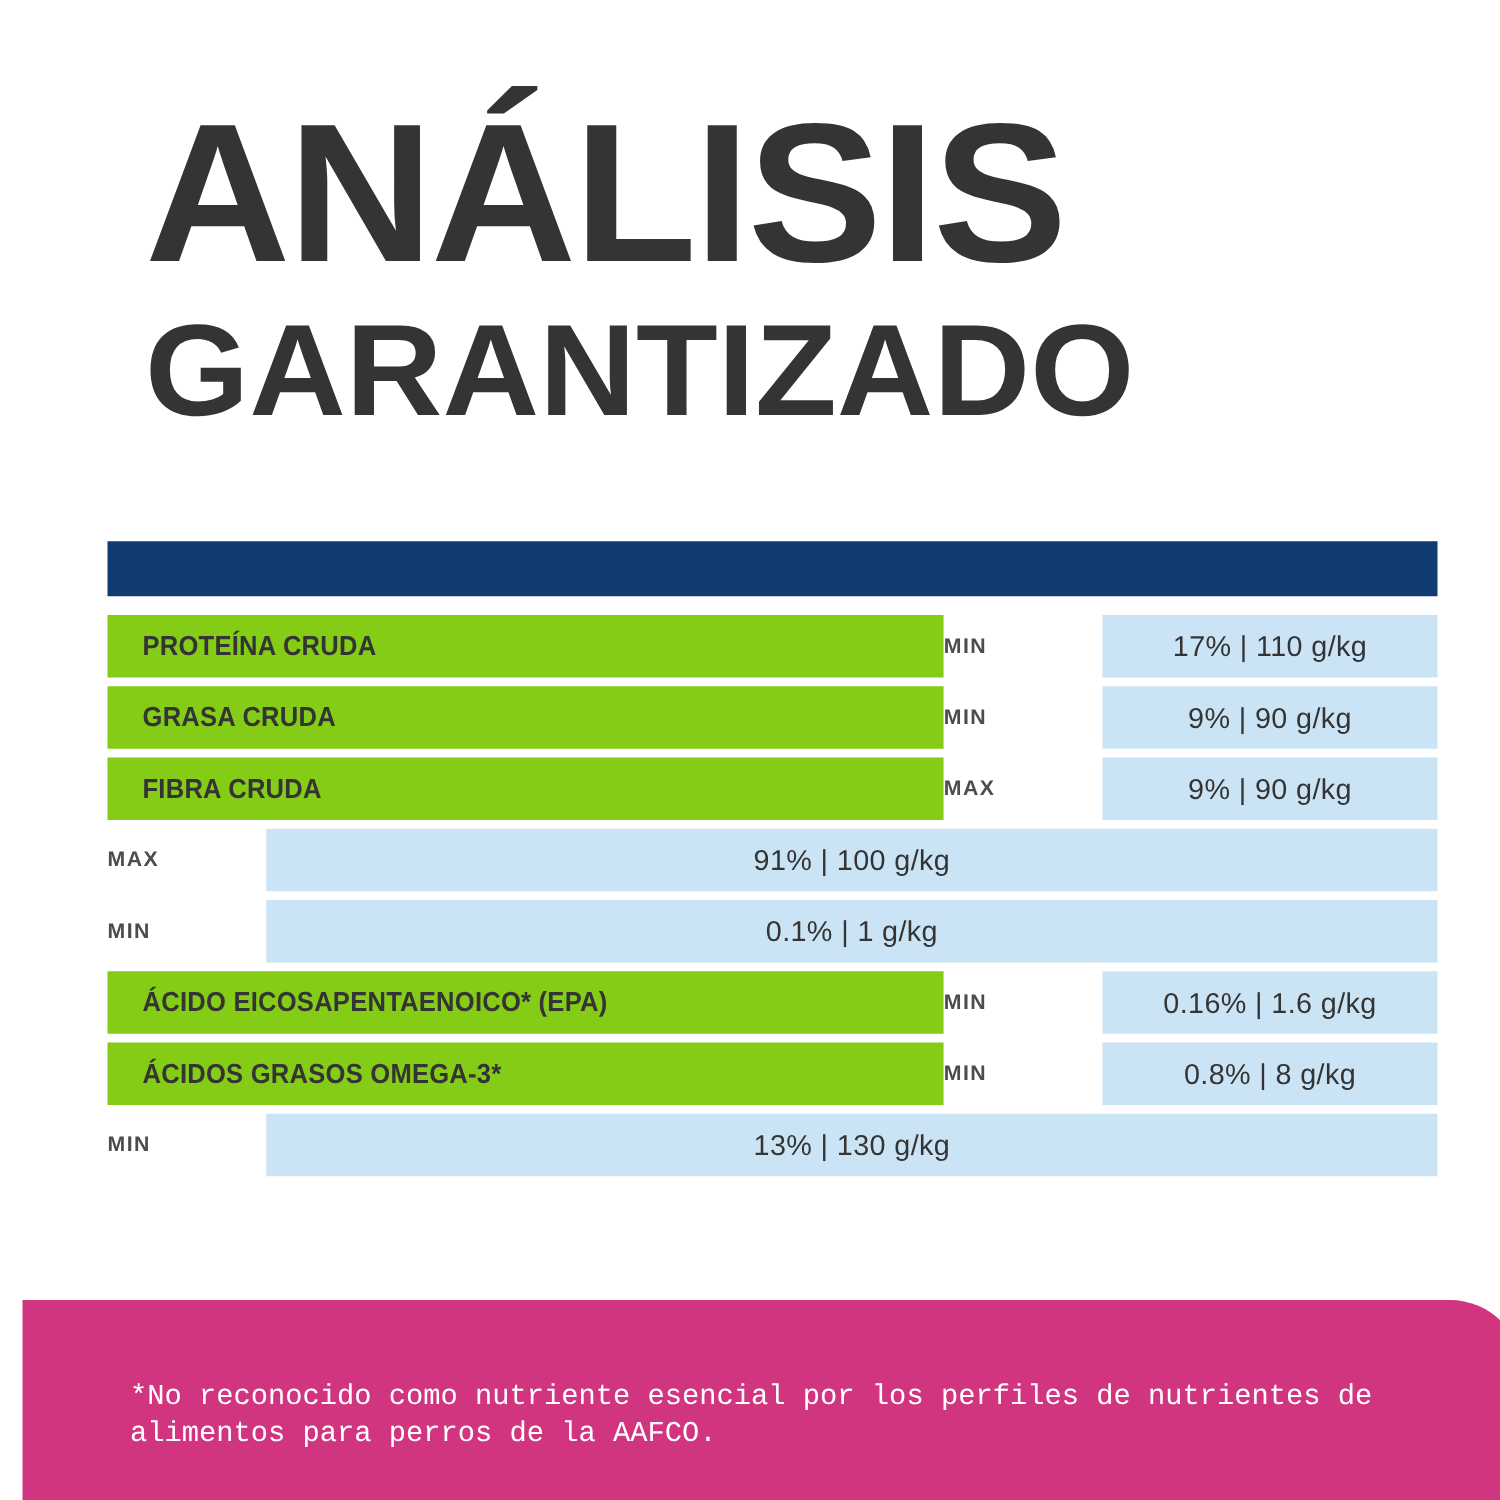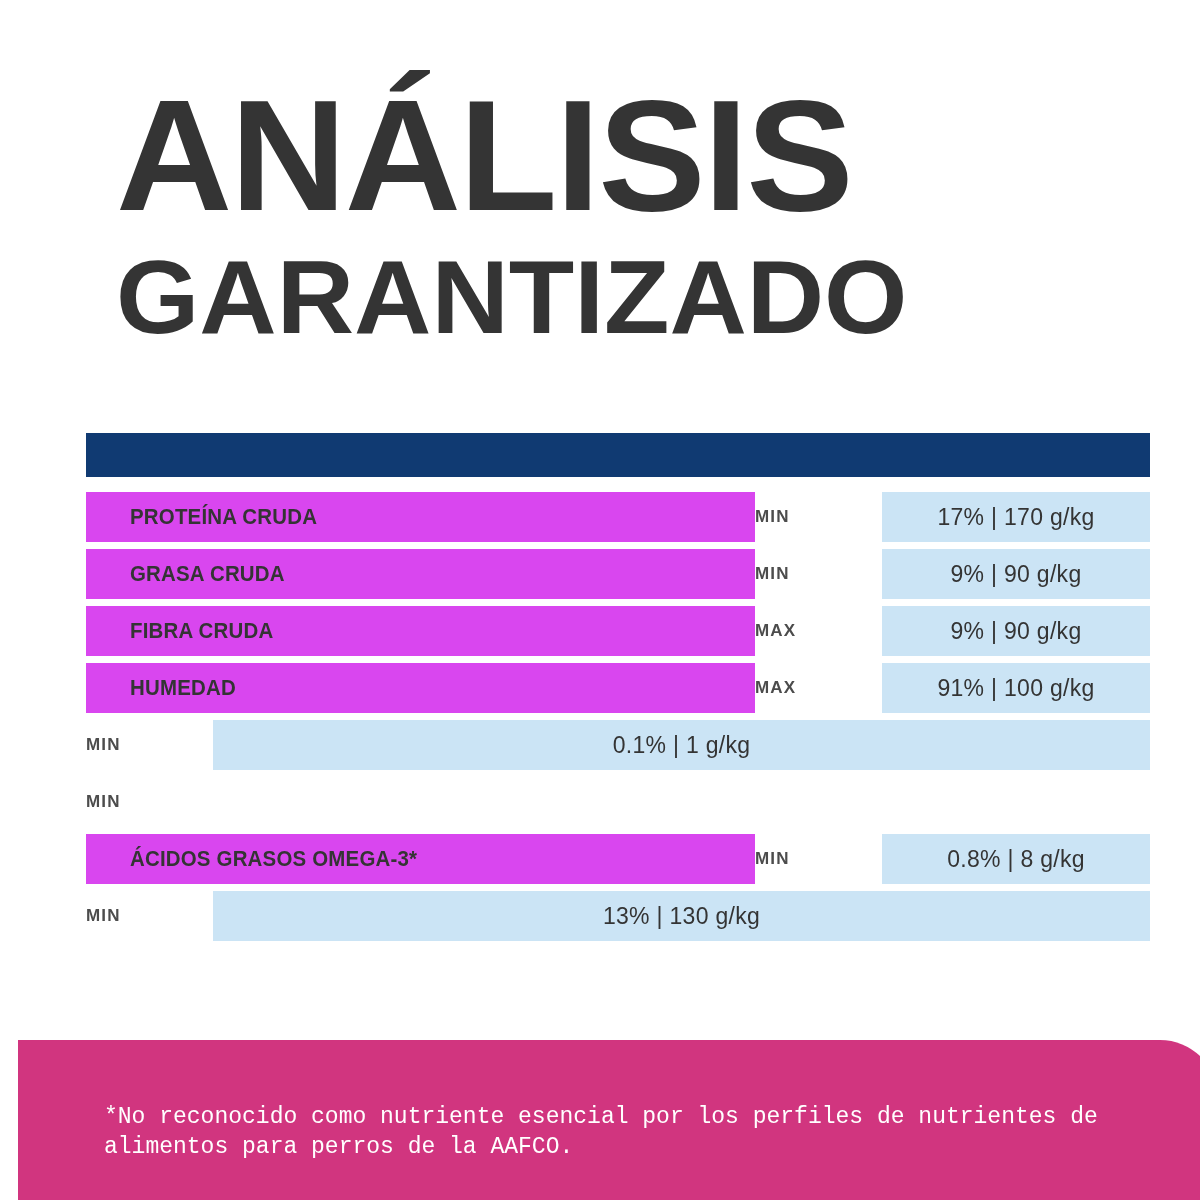--- a/index.html
+++ b/index.html
@@ -70,24 +70,24 @@
     width: 1064px;
   }
   .row {
     display: flex;
     align-items: stretch;
     height: 50px;
     margin-bottom: 7px;
   }
   .cell-name {
     flex: 0 0 669px;
-    background: #d946ef;
-    display: flex;
-    align-items: center;
-    padding-left: 44px;
+    background: #84cc16;
+    display: flex;
+    align-items: center;
+    padding-left: 28px;
     box-sizing: border-box;
   }
   .cell-name span {
     font-family: "Liberation Sans", sans-serif;
     font-weight: bold;
     font-size: 22px;
     color: #343434;
     letter-spacing: 0.2px;
     transform: scaleX(0.93);
     transform-origin: left center;
@@ -165,21 +165,21 @@
 
     <div class="row">
       <div class="cell-name">
         <span>PROTEÍNA CRUDA</span>
       </div>
       <div class="cell-minmax">
         <span>MIN</span>
       </div>
       <div class="cell-gap"></div>
       <div class="cell-value">
-        <span>17% | 170 g/kg</span>
+        <span>17% | 110 g/kg</span>
       </div>
     </div>
 
     <div class="row">
       <div class="cell-name">
         <span>GRASA CRUDA</span>
       </div>
       <div class="cell-minmax">
         <span>MIN</span>
       </div>
@@ -196,47 +196,50 @@
       <div class="cell-minmax">
         <span>MAX</span>
       </div>
       <div class="cell-gap"></div>
       <div class="cell-value">
         <span>9% | 90 g/kg</span>
       </div>
     </div>
 
     <div class="row">
-      <div class="cell-name">
-        <span>HUMEDAD</span>
-      </div>
       <div class="cell-minmax">
         <span>MAX</span>
       </div>
       <div class="cell-gap"></div>
       <div class="cell-value">
         <span>91% | 100 g/kg</span>
       </div>
     </div>
 
     <div class="row">
       <div class="cell-minmax">
         <span>MIN</span>
       </div>
       <div class="cell-gap"></div>
       <div class="cell-value">
         <span>0.1% | 1 g/kg</span>
       </div>
     </div>
 
     <div class="row">
-      <div class="cell-minmax">
-        <span>MIN</span>
-      </div>
-      <div class="cell-gap"></div>
+      <div class="cell-name">
+        <span>ÁCIDO EICOSAPENTAENOICO* (EPA)</span>
+      </div>
+      <div class="cell-minmax">
+        <span>MIN</span>
+      </div>
+      <div class="cell-gap"></div>
+      <div class="cell-value">
+        <span>0.16% | 1.6 g/kg</span>
+      </div>
     </div>
 
     <div class="row">
       <div class="cell-name">
         <span>ÁCIDOS GRASOS OMEGA-3*</span>
       </div>
       <div class="cell-minmax">
         <span>MIN</span>
       </div>
       <div class="cell-gap"></div>

